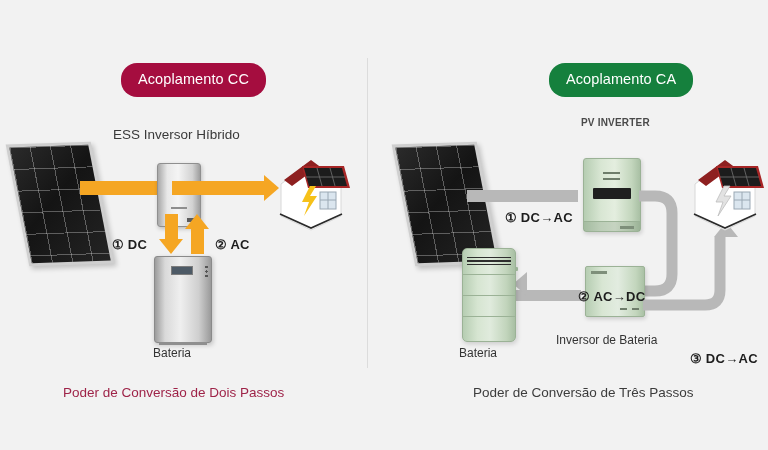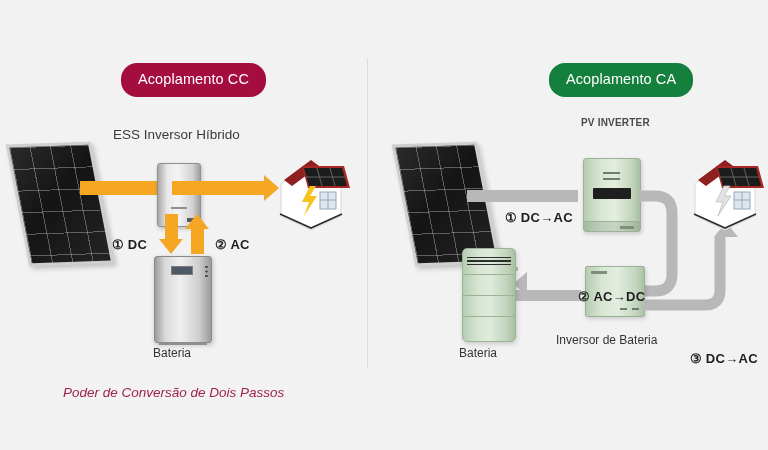--- a/index.html
+++ b/index.html
@@ -75,21 +75,21 @@
   }
   #bat-label-left  { left: 153px; top: 346px; }
   #bat-label-right { left: 459px; top: 346px; }
   #binv-label      { left: 556px; top: 333px; }
 
   .caption {
     position: absolute;
     font-size: 13.5px;
     white-space: nowrap;
   }
-  #cap-left  { left: 63px;  top: 385px; color: #9e2348; font-style: italic; }
+  #cap-left  { left: 63px;  top: 385px; color: #9e2348; }
   #cap-right { left: 473px; top: 385px; color: #3c3c3c; }
 
   
   .step {
     position: absolute;
     font-size: 13px;
     font-weight: bold;
     color: #1d1d1d;
     white-space: nowrap;
     letter-spacing: .3px;
@@ -481,14 +481,15 @@
       <line x1="56" y1="48" x2="56" y2="65" stroke="#9aa8b4" stroke-width="1"></line>
       <line x1="48" y1="56" x2="64" y2="56" stroke="#9aa8b4" stroke-width="1"></line>
       <polyline points="8,70 39,84 70,70" fill="none" stroke="#2a2a2a" stroke-width="1.6"></polyline>
     </svg>
   </div>
 
   <div class="step" id="step-1-right">① DC→AC</div>
   <div class="step" id="step-2-right">② AC→DC</div>
   <div class="step" id="step-3-right">③ DC→AC</div>
 
+  <div class="caption" id="cap-right">Poder de Conversão de Três Passos</div>
 
 </div>
 
 </body></html>

